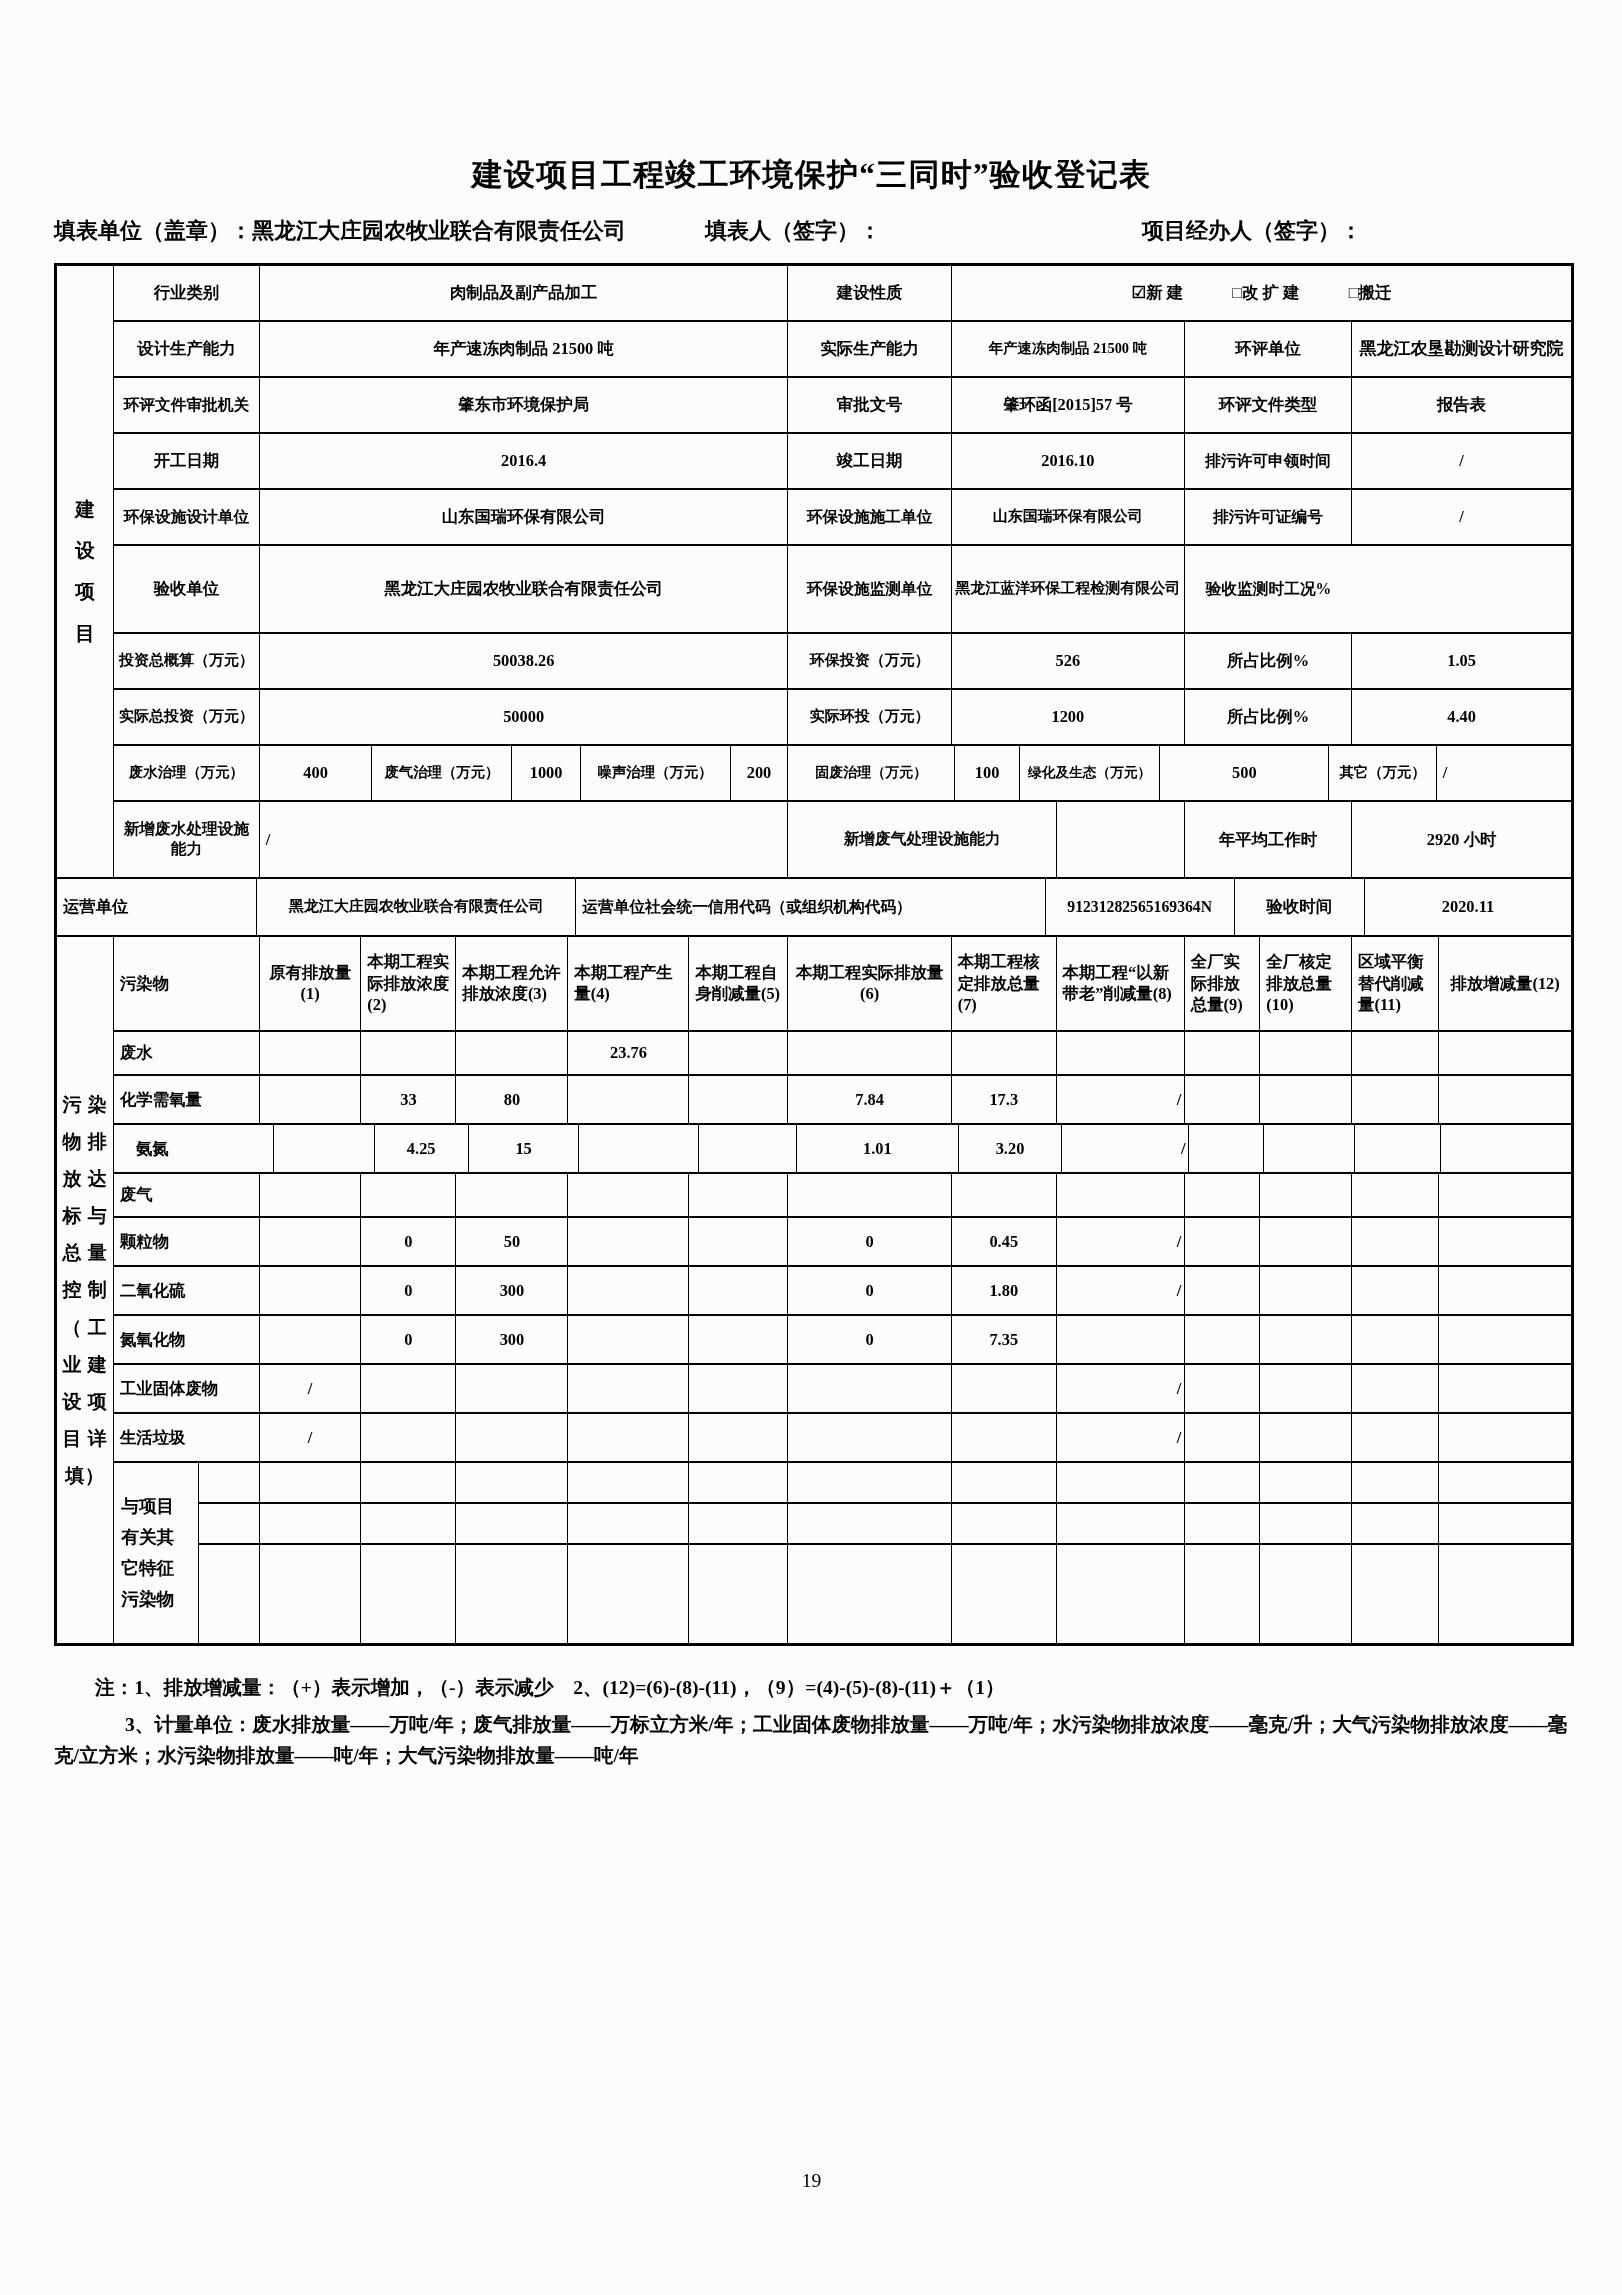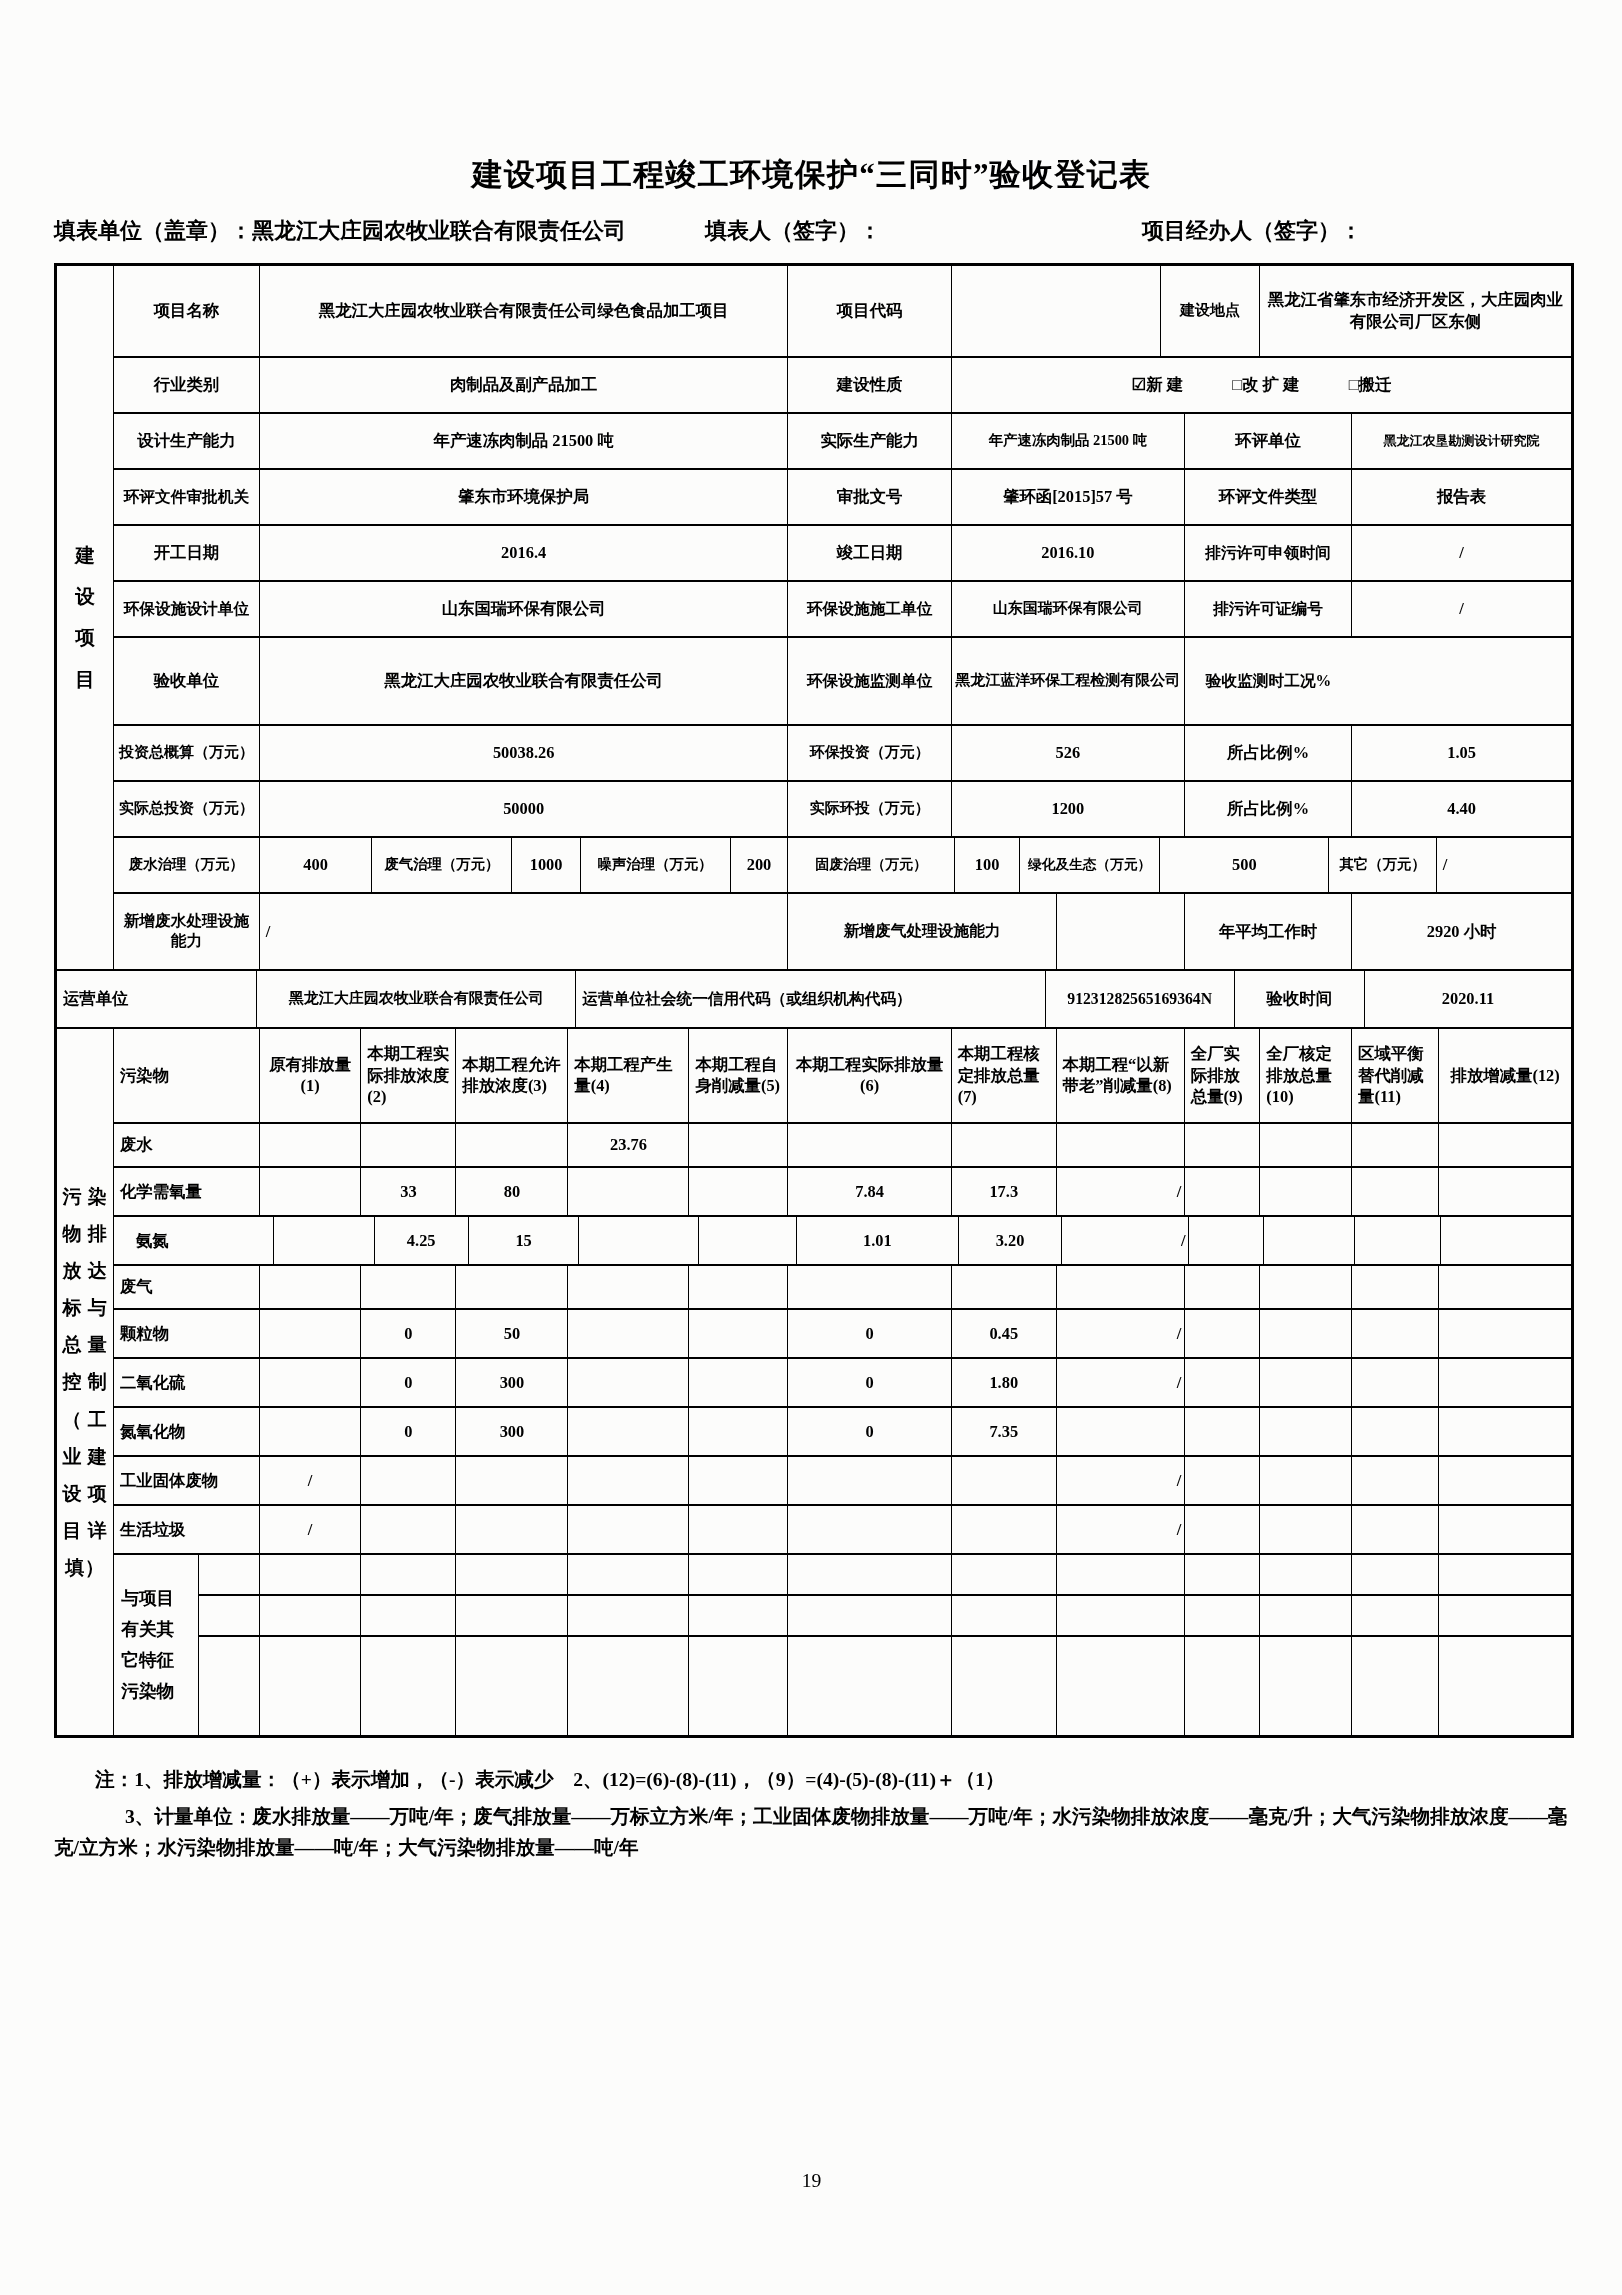--- a/index.html
+++ b/index.html
@@ -65,41 +65,33 @@
     <span class="sh3">项目经办人（签字）：</span>
   </div>
 
   <div class="table">
     <div class="sec">
       <div class="band">建
 设
 项
 目</div>
       <div class="rows-col" id="s1rows">
-          <div class="trow" style="height: 92px;">
-            <div class="cell" style="width: 10.009%;">项目名称</div>
-            <div class="cell" style="width: 36.282%;">黑龙江大庄园农牧业联合有限责任公司绿色食品加工项目</div>
-            <div class="cell" style="width: 11.215%;">项目代码</div>
-            <div class="cell" style="width: 14.388%;"></div>
-            <div class="cell" style="width: 6.747%; font-size: 15px;">建设地点</div>
-            <div class="cell" style="width: 21.358%;">黑龙江省肇东市经济开发区，大庄园肉业有限公司厂区东侧</div>
-          </div>
           <div class="trow" style="height: 56px;">
             <div class="cell" style="width: 10.009%;">行业类别</div>
             <div class="cell" style="width: 36.282%;">肉制品及副产品加工</div>
             <div class="cell" style="width: 11.215%;">建设性质</div>
             <div class="cell" style="width: 42.493%;">☑新 建　　　□改 扩 建　　　□搬迁</div>
           </div>
           <div class="trow" style="height: 56px;">
             <div class="cell" style="width: 10.009%;">设计生产能力</div>
             <div class="cell" style="width: 36.282%;">年产速冻肉制品 21500 吨</div>
             <div class="cell" style="width: 11.215%;">实际生产能力</div>
             <div class="cell" style="width: 15.996%; font-size: 14.4px;">年产速冻肉制品 21500 吨</div>
             <div class="cell" style="width: 11.483%;">环评单位</div>
-            <div class="cell" style="width: 15.013%; font-size: 13px;">黑龙江农垦勘测设计研究院</div>
+            <div class="cell" style="width: 15.013%; font-size: 17px;">黑龙江农垦勘测设计研究院</div>
           </div>
           <div class="trow" style="height: 56px;">
             <div class="cell" style="width: 10.009%; font-size: 15.7px;">环评文件审批机关</div>
             <div class="cell" style="width: 36.282%;">肇东市环境保护局</div>
             <div class="cell" style="width: 11.215%;">审批文号</div>
             <div class="cell" style="width: 15.996%;">肇环函[2015]57 号</div>
             <div class="cell" style="width: 11.483%;">环评文件类型</div>
             <div class="cell" style="width: 15.013%;">报告表</div>
           </div>
           <div class="trow" style="height: 56px;">

